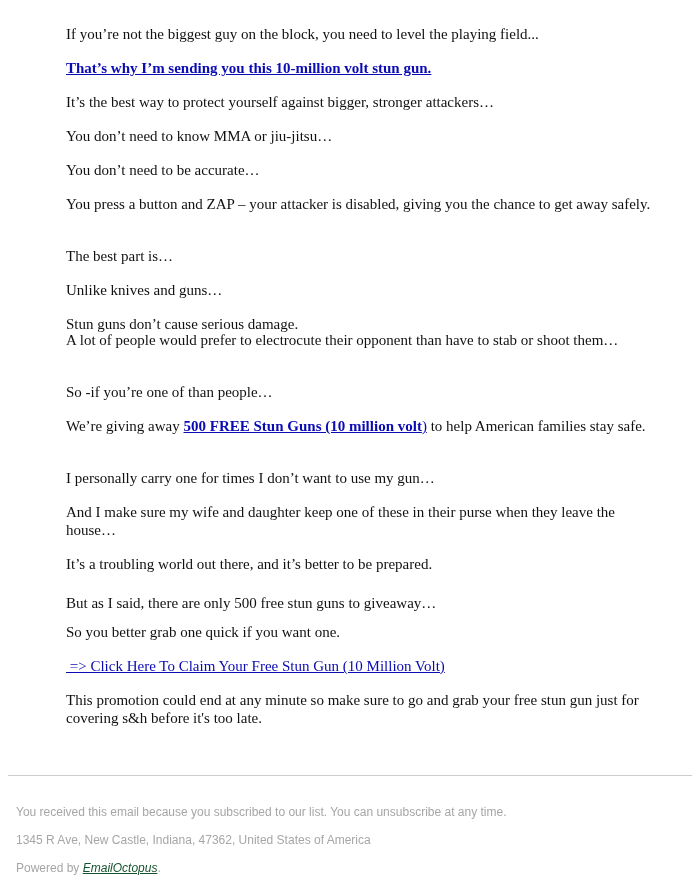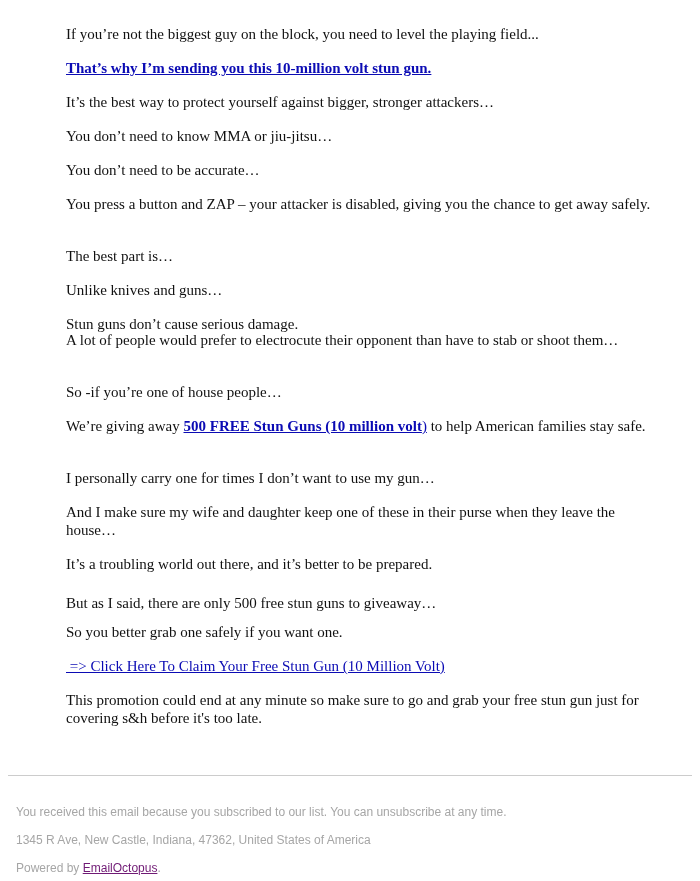--- a/index.html
+++ b/index.html
@@ -43,53 +43,54 @@
       position: absolute;
       left: 8px;
       width: 684px;
       font-family: "Liberation Sans", "DejaVu Sans", sans-serif;
       font-size: 12px;
       color: #a6a6a6;
       line-height: 16px;
       margin: 8px;
     }
     .footer a {
-      color: #701a75;
+      color: #14532d;
       text-decoration: underline;
+      font-style: italic;
     }
   </style>
 </head>
 <body>
 
 <div class="email-body">
   <p style="top:9px">If you’re not the biggest guy on the block, you need to level the playing field...</p>
 
   <p style="top:43px">
     <a class="link bold" href="#">That’s why I’m sending you this 10-million volt stun gun.</a>
   </p>
 
   <p style="top:77px">It’s the best way to protect yourself against bigger, stronger attackers…</p>
   <p style="top:111px">You don’t need to know MMA or jiu-jitsu…</p>
   <p style="top:145px">You don’t need to be accurate…</p>
   <p style="top:179px">You press a button and ZAP – your attacker is disabled, giving you the chance to get away safely.</p>
   <p style="top:231px">The best part is…</p>
   <p style="top:265px">Unlike knives and guns…</p>
   <p style="top:299px">Stun guns don’t cause serious damage.</p>
   <p style="top:315px">A lot of people would prefer to electrocute their opponent than have to stab or shoot them…</p>
-  <p style="top:367px">So -if you’re one of house people…</p>
+  <p style="top:367px">So -if you’re one of than people…</p>
 
   <p style="top:401px">
     <span>We’re giving away </span><a class="link" href="#"><b>500 FREE Stun Guns (10 million volt</b><span>)</span></a><span> to help American families stay safe.</span>
   </p>
 
   <p style="top:453px">I personally carry one for times I don’t want to use my gun…</p>
   <p style="top:487px">And I make sure my wife and daughter keep one of these in their purse when they leave the house…</p>
   <p style="top:539px">It’s a troubling world out there, and it’s better to be prepared.</p>
   <p style="top:578px">But as I said, there are only 500 free stun guns to giveaway…</p>
-  <p style="top:607px">So you better grab one safely if you want one.</p>
+  <p style="top:607px">So you better grab one quick if you want one.</p>
 
   <p style="top:641px">
     <a class="link" href="#" style="white-space:pre"> =&gt; Click Here To Claim Your Free Stun Gun (10 Million Volt)</a>
   </p>
 
   <p style="top:675px">This promotion could end at any minute so make sure to go and grab your free stun gun just for covering s&amp;h before it's too late.</p>
 </div>
 
 <div class="footer-rule"></div>
 

